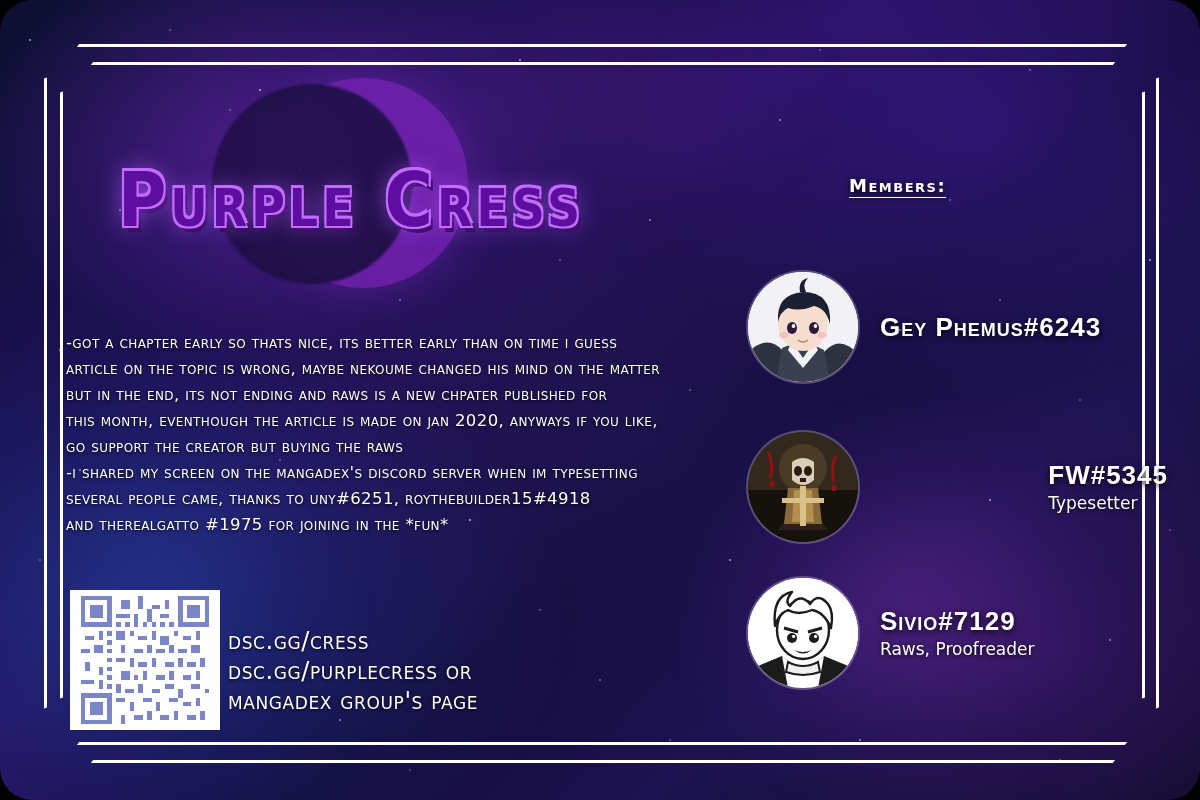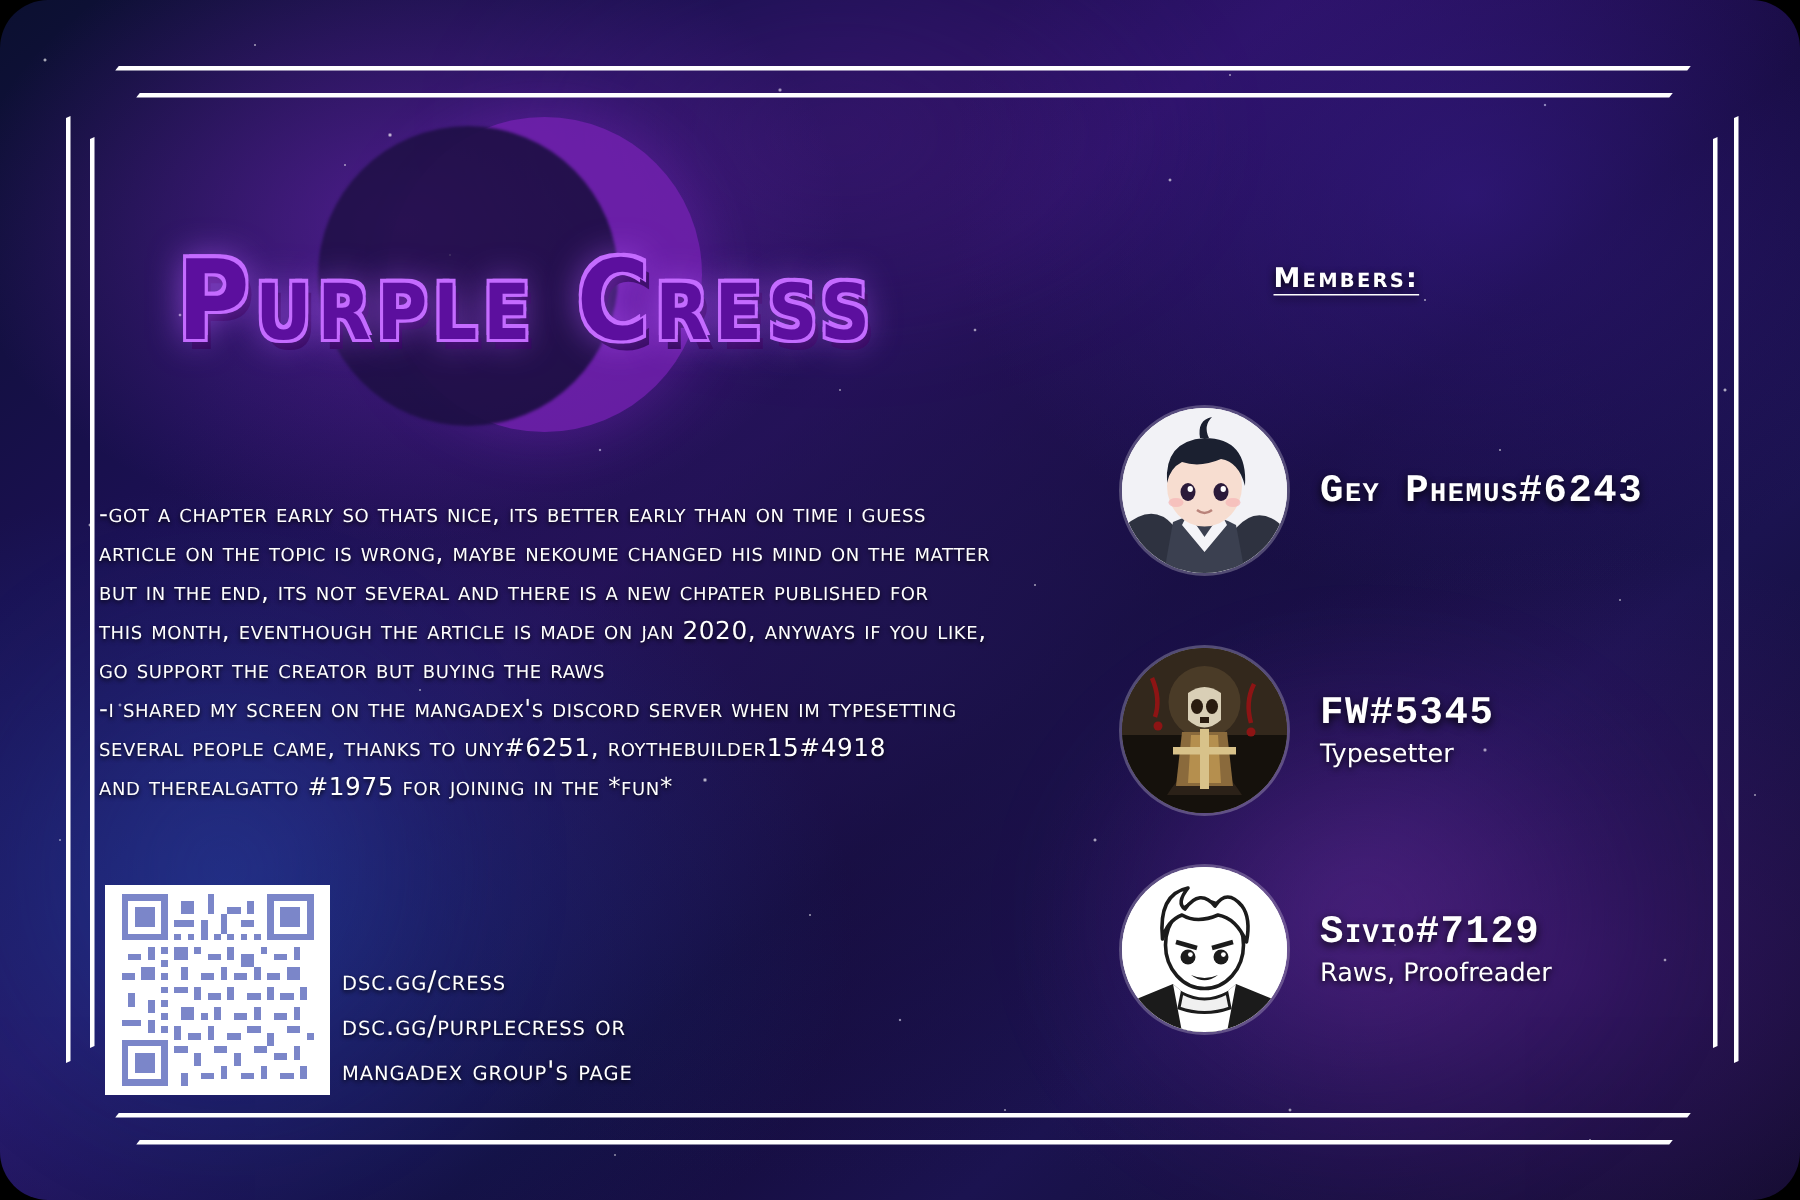--- a/index.html
+++ b/index.html
@@ -184,24 +184,24 @@
     height: 140px;
     background: #ffffff;
     padding: 6px;
     box-sizing: border-box;
   }
   .qr-box svg { display: block; width: 100%; height: 100%; }
 
   .qr-links {
     position: absolute;
     left: 228px;
-    top: 640px;
+    top: 626px;
     color: #ffffff;
     font-family: "DejaVu Sans", sans-serif;
-    font-size: 18px;
+    font-size: 24px;
     line-height: 30px;
     font-variant: small-caps;
     letter-spacing: 0.6px;
     text-shadow: 0 1px 3px rgba(0,0,0,0.85);
   }
   .qr-links div { white-space: nowrap; }
 
   
   .members-title {
     position: absolute;
@@ -220,38 +220,38 @@
 
   .member {
     position: absolute;
     left: 748px;
     width: 420px;
     display: flex;
     align-items: center;
     gap: 22px;
   }
   .m1 { top: 272px; }
-  .m2 { top: 432px; }
+  .m2 { top: 432px; justify-content: space-between; }
   .m3 { top: 578px; }
 
   .avatar {
     width: 110px;
     height: 110px;
     border-radius: 50%;
     overflow: hidden;
     flex: 0 0 110px;
     box-shadow: 0 0 0 2px rgba(255,255,255,0.25);
     position: relative;
     background: #fff;
   }
   .avatar svg { display: block; width: 110px; height: 110px; }
 
   .m-text { color: #fff; }
   .m-name {
-    font-family: Liberation Mono, monospace;
+    font-family: Liberation Sans, sans-serif;
     font-weight: 700;
     font-size: 26px;
     font-variant: small-caps;
     letter-spacing: 1px;
     text-shadow: 0 2px 6px rgba(0,0,0,0.9);
     line-height: 32px;
   }
   .m-role {
     font-family: "DejaVu Sans", sans-serif;
     font-size: 17px;
@@ -280,21 +280,21 @@
   <div class="frame-line fl-left-a"></div>
   <div class="frame-line fl-left-b"></div>
   <div class="frame-line fl-right-a"></div>
   <div class="frame-line fl-right-b"></div>
 
   <div class="logo">Purple Cress</div>
 
   <div class="notes">
     <p>-got a chapter early so thats nice, its better early than on time i guess</p>
     <p>article on the topic is wrong, maybe nekoume changed his mind on the matter</p>
-    <p>but in the end, its not several and there is a new chpater published for</p>
+    <p>but in the end, its not ending and raws is a new chpater published for</p>
     <p>this month, eventhough the article is made on jan 2020, anyways if you like,</p>
     <p>go support the creator but buying the raws</p>
     <p>-i shared my screen on the mangadex's discord server when im typesetting</p>
     <p> several people came, thanks to uny#6251, roythebuilder15#4918</p>
     <p>and therealgatto #1975 for joining in the *fun*</p>
   </div>
 
   <div class="qr-box">
     <svg viewBox="0 0 29 29" shape-rendering="crispEdges">
       <rect width="29" height="29" fill="#ffffff"></rect>

